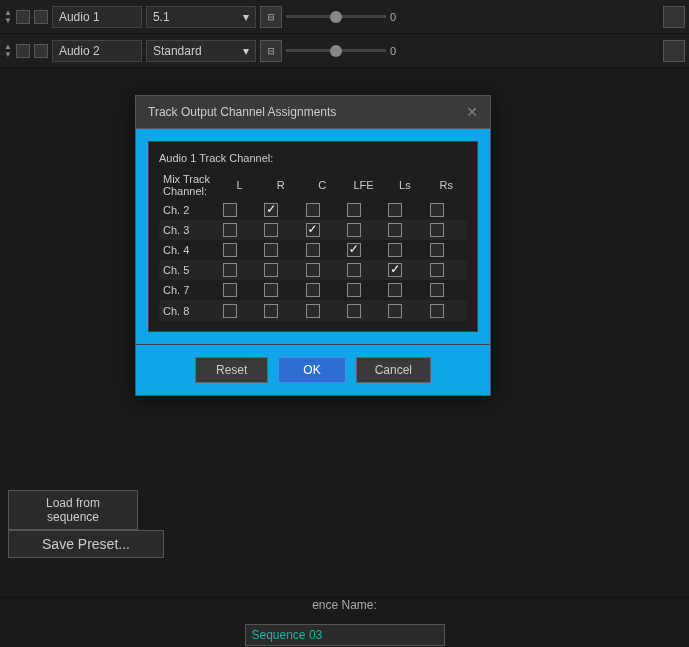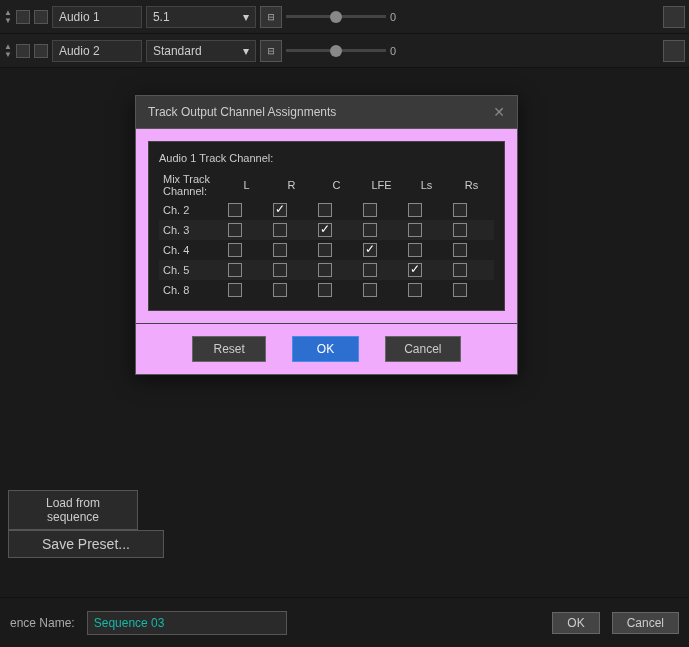--- a/index.html
+++ b/index.html
@@ -136,20 +136,21 @@
       bottom: 0;
       left: 0;
       right: 0;
       height: 50px;
       background: #1a1a1a;
       border-top: 1px solid #111;
       display: flex;
       align-items: center;
       padding: 0 10px;
       gap: 12px;
+      flex-direction: column;
     }
 
     .sequence-name-label {
       color: #aaa;
       font-size: 12px;
     }
 
     .sequence-name-input {
       background: #2a2a2a;
       border: 1px solid #555;
@@ -214,22 +215,22 @@
       position: absolute;
       top: 460px;
       left: 8px;
     }
 
     
     .dialog-overlay {
       position: absolute;
       top: 95px;
       left: 135px;
-      width: 383px;
-      background: #f0abfc;
+      width: 356px;
+      background: #0ea5e9;
       border: 1px solid #555;
       box-shadow: 0 4px 20px rgba(0,0,0,0.6);
       z-index: 10;
     }
 
     .dialog-titlebar {
       background: #3a3a3a;
       padding: 8px 12px;
       display: flex;
       align-items: center;
@@ -326,21 +327,21 @@
     }
 
     input[type="checkbox"] {
       border: 1px solid #888;
       background: #2a2a2a;
     }
 
     .dialog-footer {
       display: flex;
       justify-content: center;
-      gap: 26px;
+      gap: 10px;
       padding: 12px;
       border-top: 1px solid #444;
     }
 
     .btn-reset {
       background: #3a3a3a;
       border: 1px solid #666;
       color: #ccc;
       font-size: 12px;
       padding: 5px 20px;
@@ -479,20 +480,29 @@
             <tr>
               <td class="ch-name">Ch. 5</td>
               <td class="cb-cell"><input type="checkbox" style=""></td>
               <td class="cb-cell"><input type="checkbox" style=""></td>
               <td class="cb-cell"><input type="checkbox" style=""></td>
               <td class="cb-cell"><input type="checkbox" style=""></td>
               <td class="cb-cell"><input type="checkbox" checked="" style=""></td>
               <td class="cb-cell"><input type="checkbox" style=""></td>
             </tr>
             <tr>
+              <td class="ch-name">Ch. 7</td>
+              <td class="cb-cell"><input type="checkbox" style=""></td>
+              <td class="cb-cell"><input type="checkbox" style=""></td>
+              <td class="cb-cell"><input type="checkbox" style=""></td>
+              <td class="cb-cell"><input type="checkbox" style=""></td>
+              <td class="cb-cell"><input type="checkbox" style=""></td>
+              <td class="cb-cell"><input type="checkbox" style=""></td>
+            </tr>
+            <tr>
               <td class="ch-name">Ch. 8</td>
               <td class="cb-cell"><input type="checkbox" style=""></td>
               <td class="cb-cell"><input type="checkbox" style=""></td>
               <td class="cb-cell"><input type="checkbox" style=""></td>
               <td class="cb-cell"><input type="checkbox" style=""></td>
               <td class="cb-cell"><input type="checkbox" style=""></td>
               <td class="cb-cell"><input type="checkbox" style=""></td>
             </tr>
           </tbody>
       </table>

